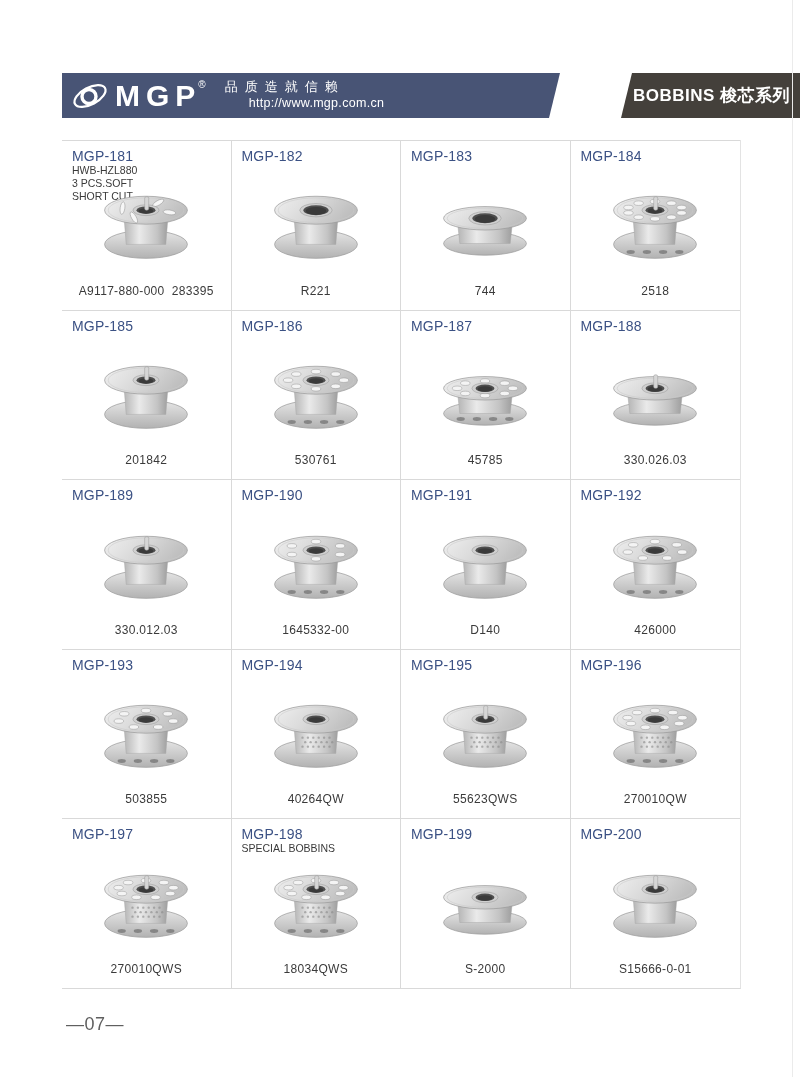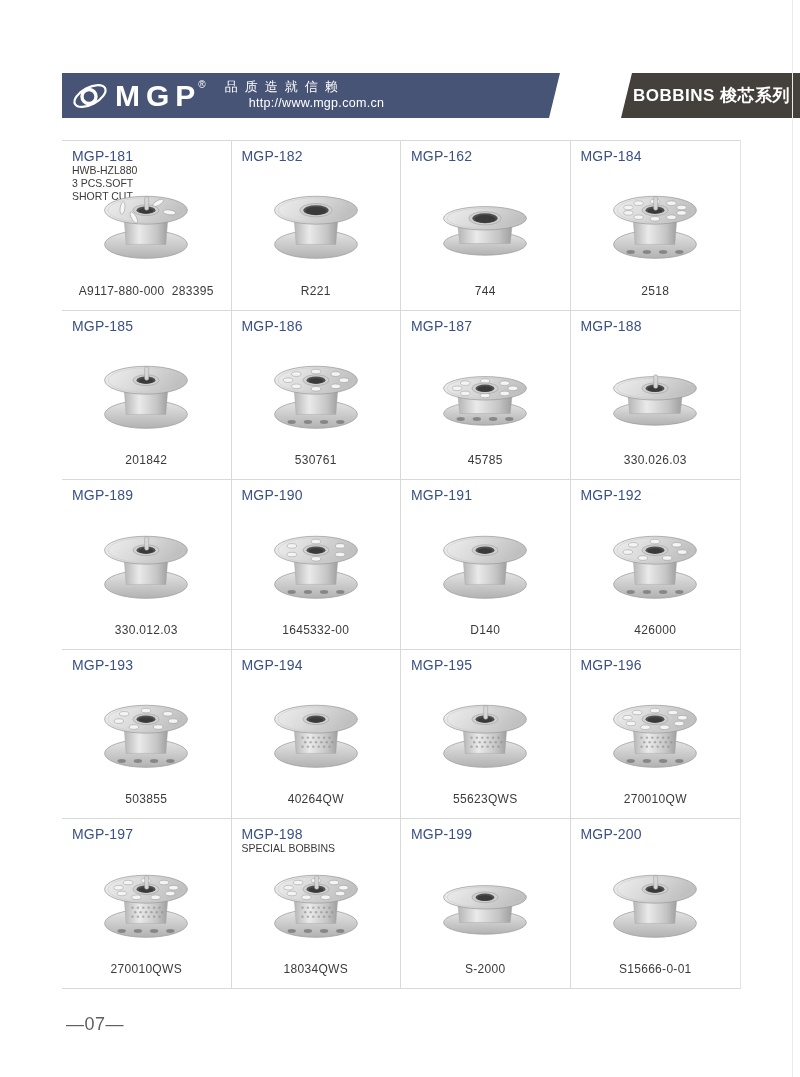--- a/index.html
+++ b/index.html
@@ -114,21 +114,21 @@
             <path d="M45,33 L95,33 L92,71 L48,71 Z" fill="url(#gB)" stroke="#a5a5a5" stroke-width="0.5"></path>
             <ellipse cx="70" cy="33" rx="46" ry="15.5" fill="url(#gT)" stroke="#999999" stroke-width="0.8"></ellipse>
             <ellipse cx="70" cy="33" rx="42" ry="13.7" fill="none" stroke="#c9c9c9" stroke-width="0.6"></ellipse>
             <ellipse cx="70" cy="33" rx="18" ry="7.3999999999999995" fill="#d0d0d0" stroke="#9a9a9a" stroke-width="0.6"></ellipse>
             <ellipse cx="70" cy="33" rx="14" ry="5.6" fill="#4e4e4e"></ellipse>
             <ellipse cx="70" cy="33.8" rx="11.5" ry="4.3999999999999995" fill="#3a3a3a"></ellipse>
           </svg></div>
         <div class="part">R221</div>
       </div>
       <div class="cell">
-        <div class="code">MGP-162</div>
+        <div class="code">MGP-183</div>
         <div class="img"><svg width="126" height="100" viewBox="0 0 140 110" aria-hidden="true">
             <ellipse cx="70" cy="70" rx="46" ry="13" fill="url(#gF)" stroke="#9b9b9b" stroke-width="0.8"></ellipse>
             <path d="M39,42 L101,42 L98,70 L42,70 Z" fill="url(#gB)" stroke="#a5a5a5" stroke-width="0.5"></path>
             <ellipse cx="70" cy="42" rx="46" ry="13" fill="url(#gT)" stroke="#999999" stroke-width="0.8"></ellipse>
             <ellipse cx="70" cy="42" rx="42" ry="11.2" fill="none" stroke="#c9c9c9" stroke-width="0.6"></ellipse>
             <ellipse cx="70" cy="42" rx="18" ry="7.3999999999999995" fill="#d0d0d0" stroke="#9a9a9a" stroke-width="0.6"></ellipse>
             <ellipse cx="70" cy="42" rx="14" ry="5.6" fill="#4e4e4e"></ellipse>
             <ellipse cx="70" cy="42.8" rx="11.5" ry="4.3999999999999995" fill="#3a3a3a"></ellipse>
           </svg></div>
         <div class="part">744</div>

